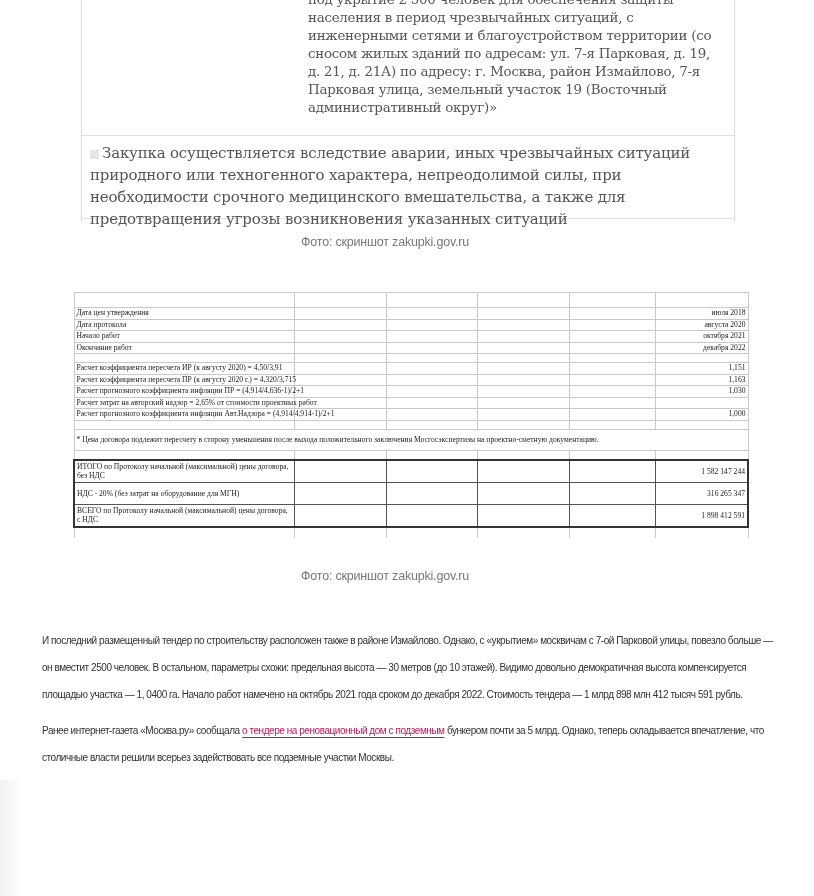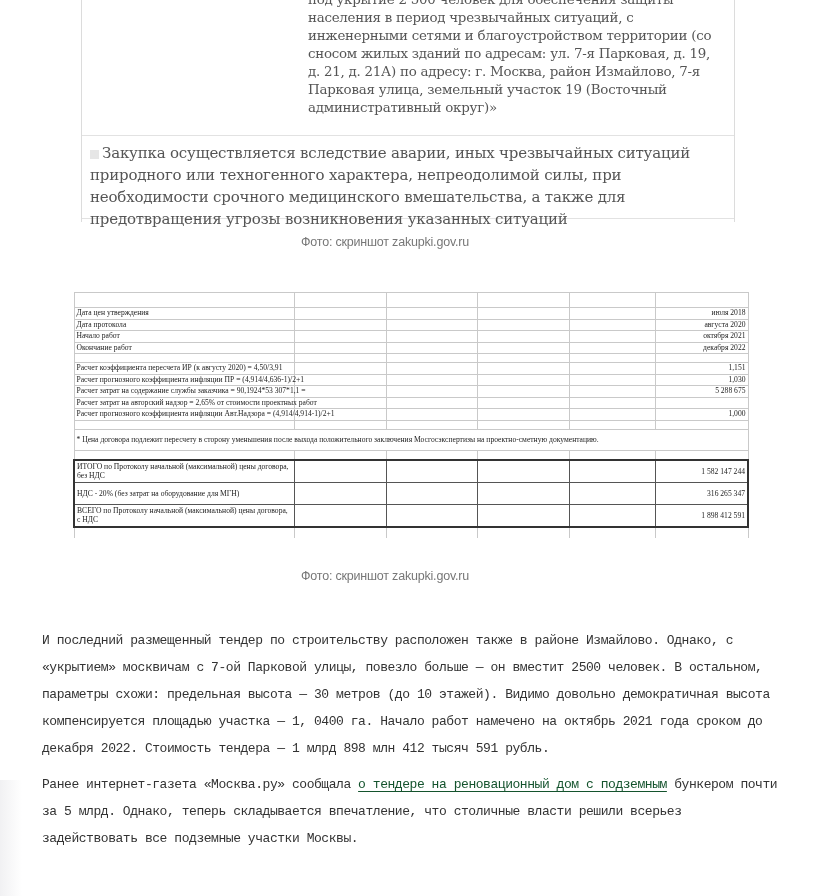--- a/index.html
+++ b/index.html
@@ -109,29 +109,29 @@
     .shot2 tr.total td:first-child { border-left: 2px solid #333; }
     .shot2 tr.total td:last-child { border-right: 2px solid #333; }
     .shot2 tr.total.top td { border-top: 2px solid #333; }
     .shot2 tr.total.bot td { border-bottom: 2px solid #333; }
     .shot2 tr.tail td { height: 10px; border-top: none; border-bottom: none; }
     
     .article {
       position: absolute;
       left: 42px; top: 627px;
       width: 740px;
-      font-family: Liberation Mono, monospace;
-      font-size: 13px;
+      font-family: Liberation Sans, sans-serif;
+      font-size: 10px;
       line-height: 27px;
       color: #333;
       letter-spacing: -0.45px;
     }
     .article p { margin: 0 0 9px 0; }
     .article a {
-      color: #14532d;
+      color: #be185d;
       text-decoration: underline;
       text-underline-offset: 3px;
     }
   </style>
 </head>
 <body>
 
 <div class="left-fade"></div>
 
 <div class="shot1">
@@ -205,34 +205,34 @@
         </tr>
         <tr>
           <td>Расчет коэффициента пересчета ИР (к августу 2020) = 4,50/3,91</td>
           <td></td>
           <td></td>
           <td></td>
           <td></td>
           <td class="r">1,151</td>
         </tr>
         <tr>
+          <td>Расчет коэффициента пересчета ПР (к августу 2020 г.) = 4,320/3,715</td>
+          <td></td>
+          <td></td>
+          <td></td>
+          <td></td>
+          <td class="r">1,163</td>
+        </tr>
+        <tr>
           <td>Расчет прогнозного коэффициента инфляции ПР = (4,914/4,636-1)/2+1</td>
           <td></td>
           <td></td>
           <td></td>
           <td></td>
           <td class="r">1,030</td>
-        </tr>
-        <tr>
-          <td>Расчет затрат на содержание службы заказчика = 90,1924*53 307*1,1 =</td>
-          <td></td>
-          <td></td>
-          <td></td>
-          <td></td>
-          <td class="r">5 288 675</td>
         </tr>
         <tr>
           <td>Расчет затрат на авторский надзор = 2,65% от стоимости проектных работ</td>
           <td></td>
           <td></td>
           <td></td>
           <td></td>
           <td class="r"></td>
         </tr>
         <tr>

